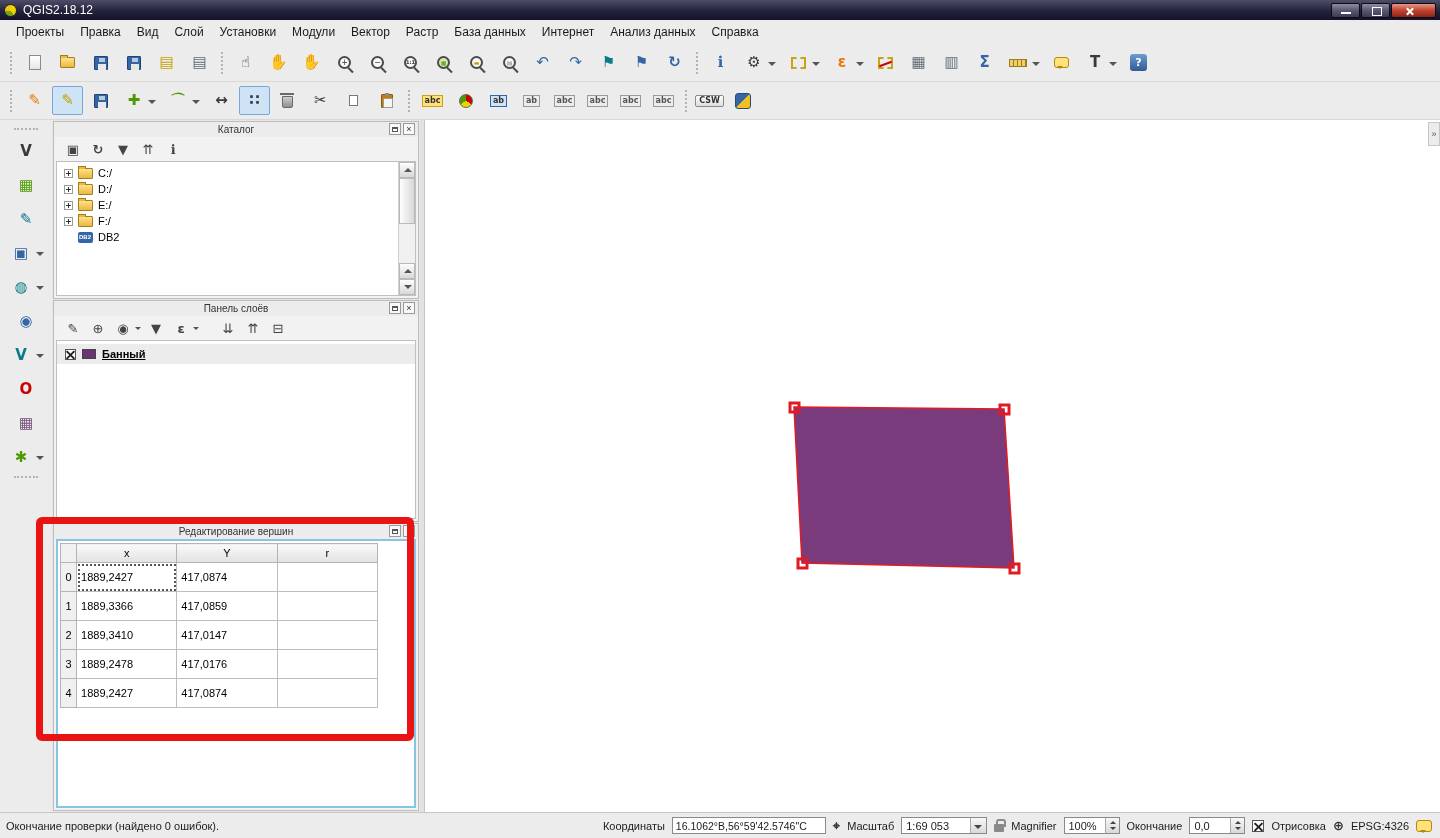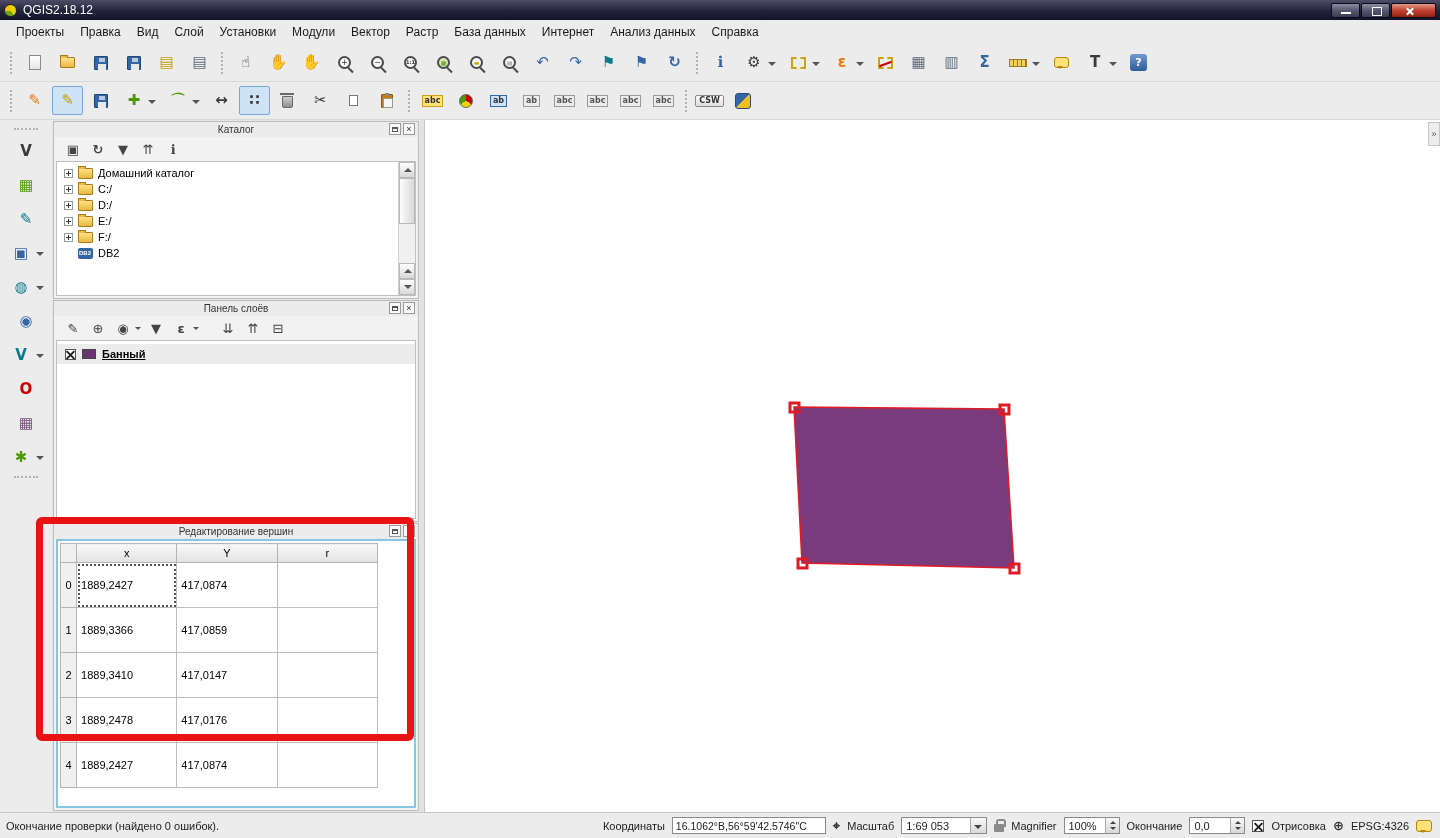--- a/index.html
+++ b/index.html
@@ -119,21 +119,21 @@
   .chk::before,.chk::after { content:""; position:absolute; left:-1px; top:4px; width:11px; height:2px; background:#222; }
   .chk::before { transform:rotate(45deg); } .chk::after { transform:rotate(-45deg); }
   .swatch { width:14px; height:10px; border:1px solid #444; flex:none; }
   .layer-label { font-size:11px; font-weight:bold; text-decoration:underline; }
 
   .vertex-body { flex:1; margin:0 2px 2px 2px; border:2px solid #86c6e3; background:#fff; padding:2px; }
   .vtable { border-collapse:collapse; font-size:11px; table-layout:fixed; width:318px; }
   .vtable th { height:19px; background:linear-gradient(#fafafa,#e2e2e2); border:1px solid #b4b4b4; font-weight:normal; }
   .vtable th.vnum, .vtable td.vnum { width:16px; background:#f0f0f0; text-align:center; padding:0; border:1px solid #b4b4b4; }
   .vtable th.cw { width:100px; }
-  .vtable td { height:29px; border:1px solid #bdbdbd; padding:16px 4px; background:#fff; }
+  .vtable td { height:29px; border:1px solid #bdbdbd; padding:0 4px; background:#fff; }
   .vrow.sel-first td:nth-child(2) { outline:2px dotted #555; outline-offset:-3px; }
 
   
   .splitter { width:4px; flex:none; background:#e2e2e2; cursor:col-resize; }
   .canvas { flex:1; background:#fff; position:relative; border-left:1px solid #c4c4c4; overflow:hidden; }
   .map-svg { position:absolute; left:0; top:0; }
   .tb-ext { position:absolute; right:0; top:2px; width:12px; height:24px; background:#ececec; border:1px solid #c6c6c6; font-size:9px; display:flex; align-items:center; justify-content:center; color:#555; }
 
   
   .statusbar { height:26px; flex:none; background:#ececec; border-top:1px solid #c6c6c6; display:flex; align-items:center; font-size:11px; padding:0 6px; gap:7px; color:#1c1c1c; }
@@ -432,25 +432,20 @@
             </button>
             <button class="ptb g-slate">
               <span class="ico">⇈</span>
             </button>
             <button class="ptb g-blue bold">
               <span class="ico">ℹ</span>
             </button>
         </div>
         <div class="tree-wrap">
           <div class="tree">
-            <div class="tree-row exp folder">
-                <span class="expander"></span>
-                <span class="tree-ico"></span>
-                <span class="tree-label">Домашний каталог</span>
-              </div>
               <div class="tree-row exp folder">
                 <span class="expander"></span>
                 <span class="tree-ico"></span>
                 <span class="tree-label">C:/</span>
               </div>
               <div class="tree-row exp folder">
                 <span class="expander"></span>
                 <span class="tree-ico"></span>
                 <span class="tree-label">D:/</span>
               </div>

